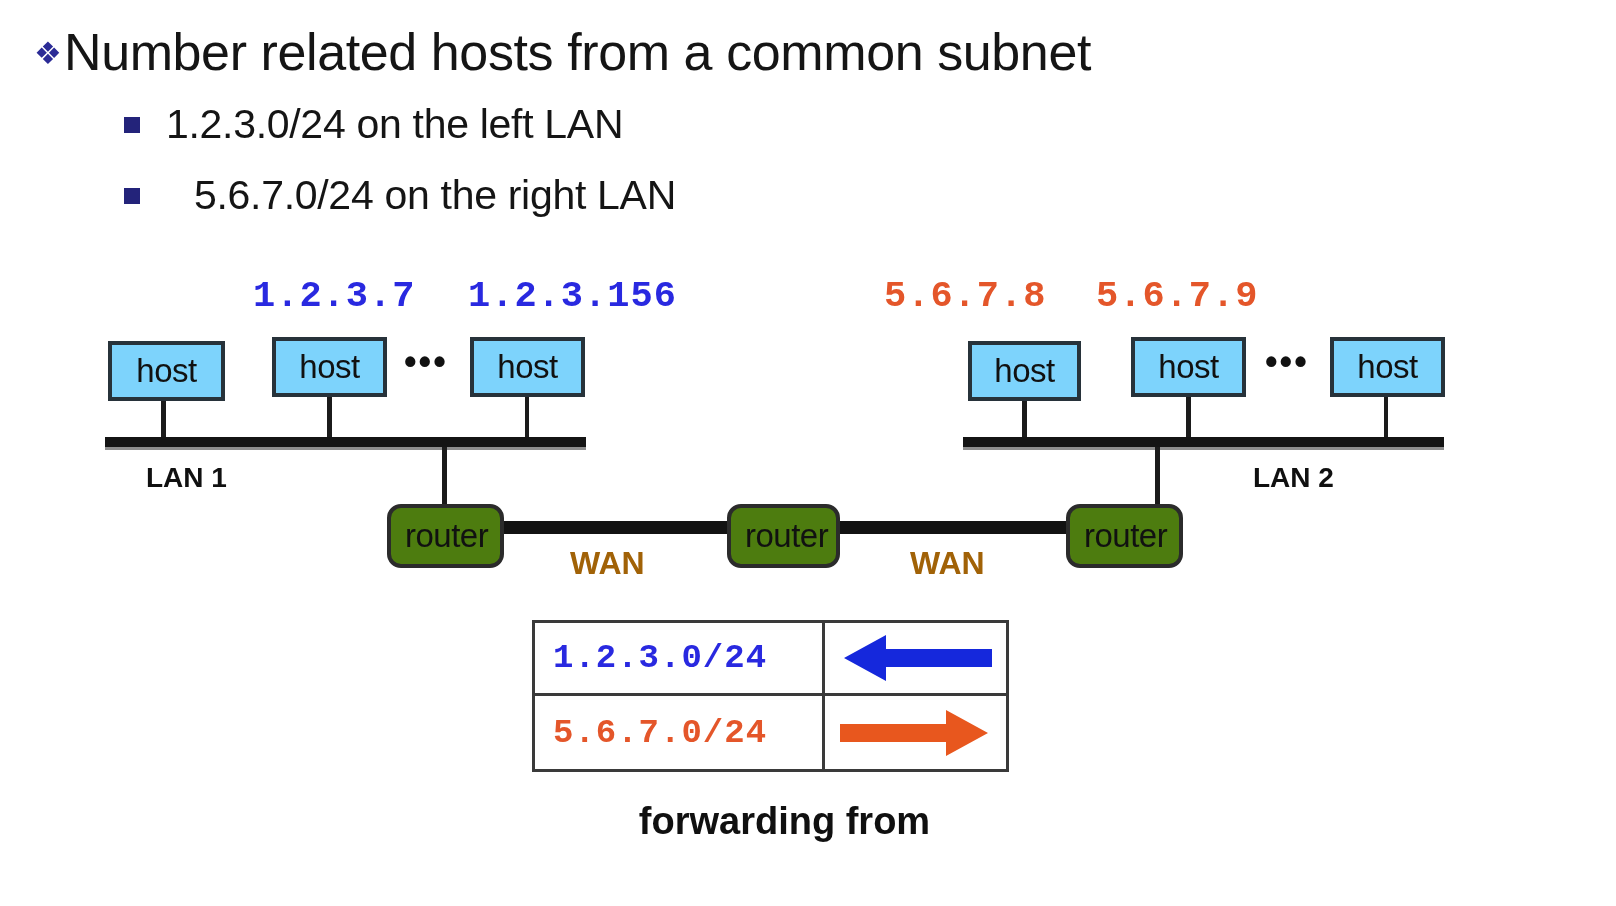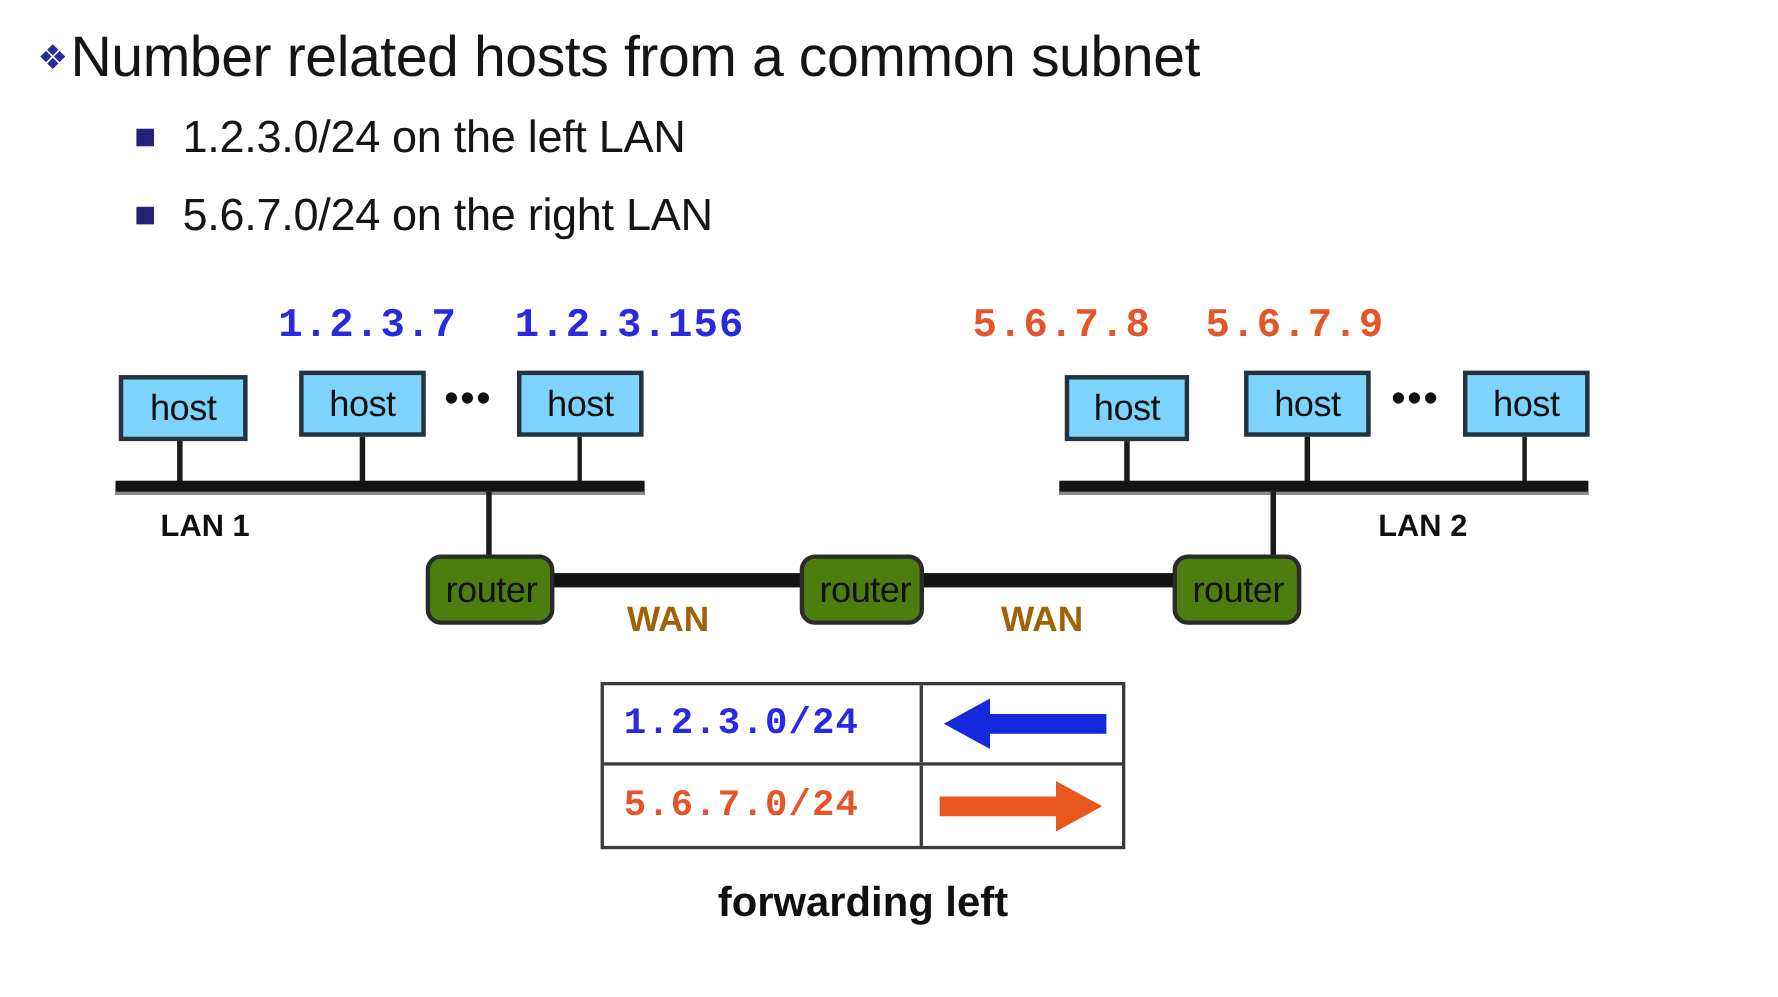--- a/index.html
+++ b/index.html
@@ -156,21 +156,21 @@
     position: absolute;
     font-size: 32px;
     font-weight: 700;
     color: #a16207;
     white-space: nowrap;
   }
 
   
   #fwd-table {
     position: absolute;
-    left: 546px;
+    left: 532px;
     top: 620px;
     width: 477px;
     height: 152px;
     border: 3px solid #3a3a3a;
     box-sizing: border-box;
     background: #ffffff;
   }
   .fwd-row {
     display: flex;
     height: 50%;
@@ -216,21 +216,21 @@
   <div class="bullet-l1" style="left:34px; top:22px;">
     <span class="diamond-bullet">❖</span>
     <span class="l1-text">Number related hosts from a common subnet</span>
   </div>
 
   <div class="bullet-l2" style="left:124px; top:101px;">
     <span class="square-bullet"></span>
     <span class="l2-text">1.2.3.0/24 on the left LAN</span>
   </div>
 
-  <div class="bullet-l2" style="left:124px; top:172px;">
+  <div class="bullet-l2" style="left:124px; top:172px;gap:28px;">
     <span class="square-bullet"></span>
     <span class="l2-text">5.6.7.0/24 on the right LAN</span>
   </div>
 
   <div class="ip-label ip-blue" style="left:253px; top:275px;">1.2.3.7</div>
   <div class="ip-label ip-blue" style="left:468px; top:275px;">1.2.3.156</div>
 
   <div class="host-box" style="left:108px; top:341px; width:117px; height:60px;">
     <span class="host-label">host</span>
   </div>
@@ -307,15 +307,15 @@
       <div class="fwd-prefix orange">5.6.7.0/24</div>
       <div class="fwd-dir">
         <svg width="152" height="54" viewBox="0 0 152 54">
           <path d="M 0 18 L 106 18 L 106 4 L 148 27 L 106 50 L 106 36 L 0 36 Z" fill="#e8571e"></path>
         </svg>
       </div>
     </div>
 
   </div>
 
-  <div class="caption-wrap">forwarding left</div>
+  <div class="caption-wrap">forwarding from</div>
 
 </div>
 
 </body></html>

